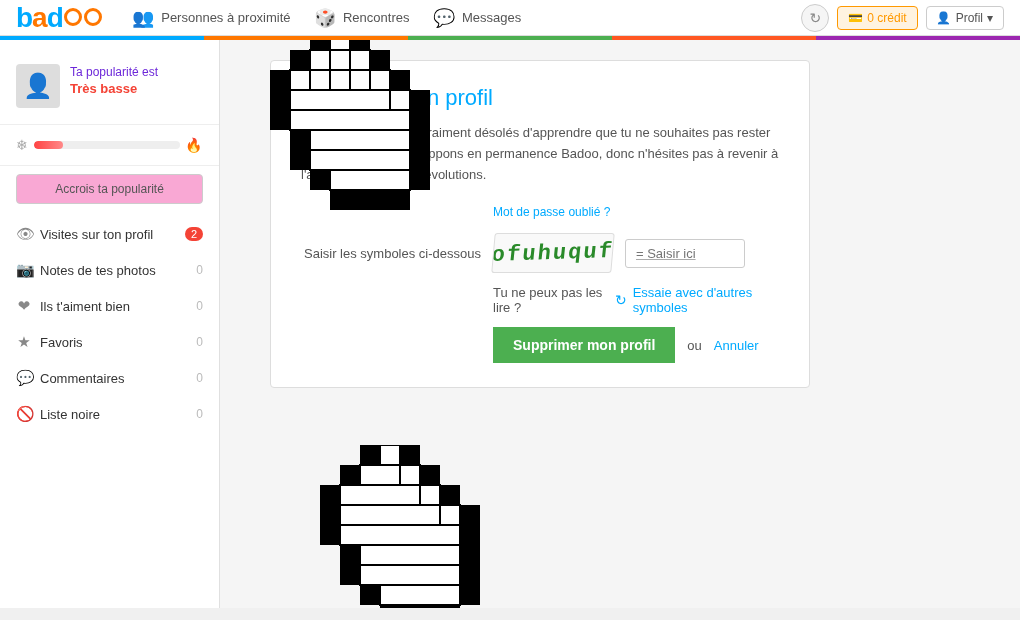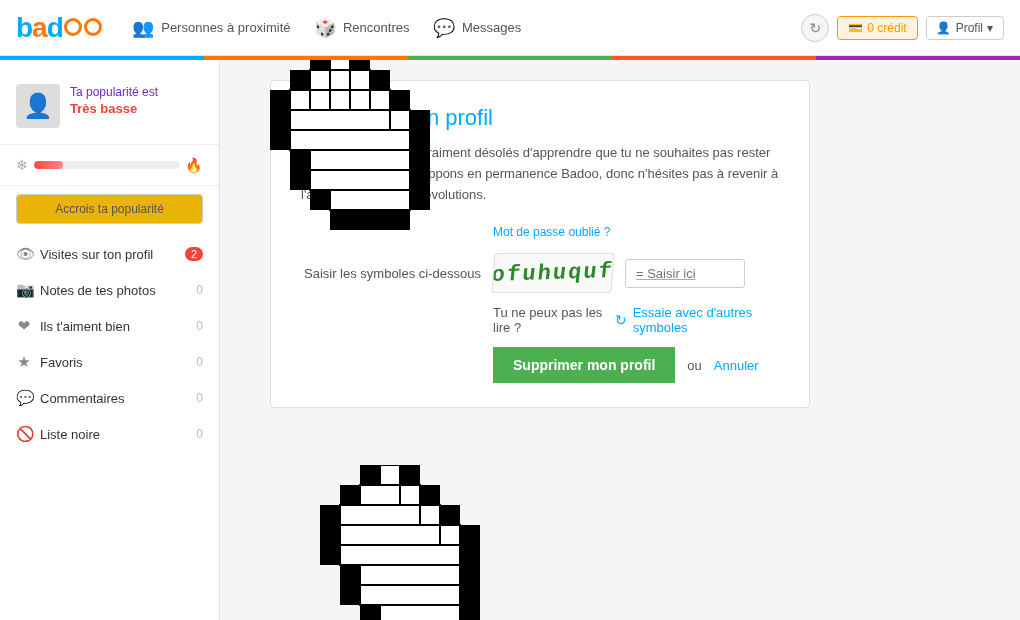--- a/index.html
+++ b/index.html
@@ -9,21 +9,21 @@
       background: #f0f0f0;
       width: 1020px;
       height: 620px;
       overflow: hidden;
     }
 
     
     .header {
       background: #fff;
       border-bottom: 1px solid #ddd;
-      height: 56px;
+      height: 36px;
       display: flex;
       align-items: center;
       padding: 17px 16px;
       position: relative;
     }
     .logo {
       font-size: 28px;
       font-weight: bold;
       letter-spacing: -1px;
       margin-right: 30px;
@@ -171,21 +171,21 @@
       height: 100%;
       background: linear-gradient(to right, #f44 , #f88);
       border-radius: 4px;
     }
 
     .btn-popularite {
       margin: 0 16px 12px;
       padding: 7px 12px;
       border: 1px solid #ccc;
       border-radius: 4px;
-      background: #eab308;
+      background: #f9a8d4;
       color: #555;
       font-size: 12px;
       cursor: pointer;
       width: calc(100% - 32px);
       text-align: center;
     }
 
     .sidebar-menu {
       list-style: none;
     }

